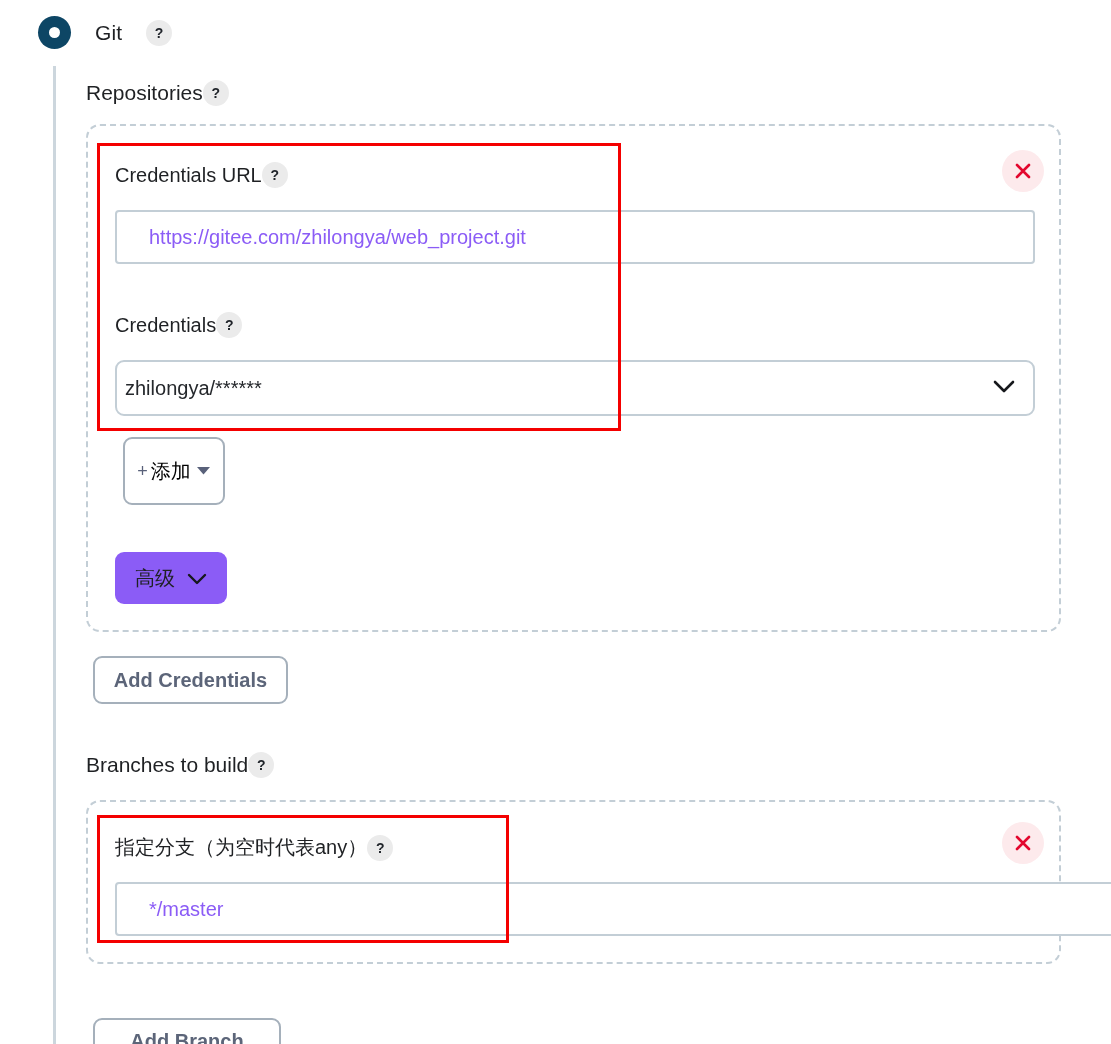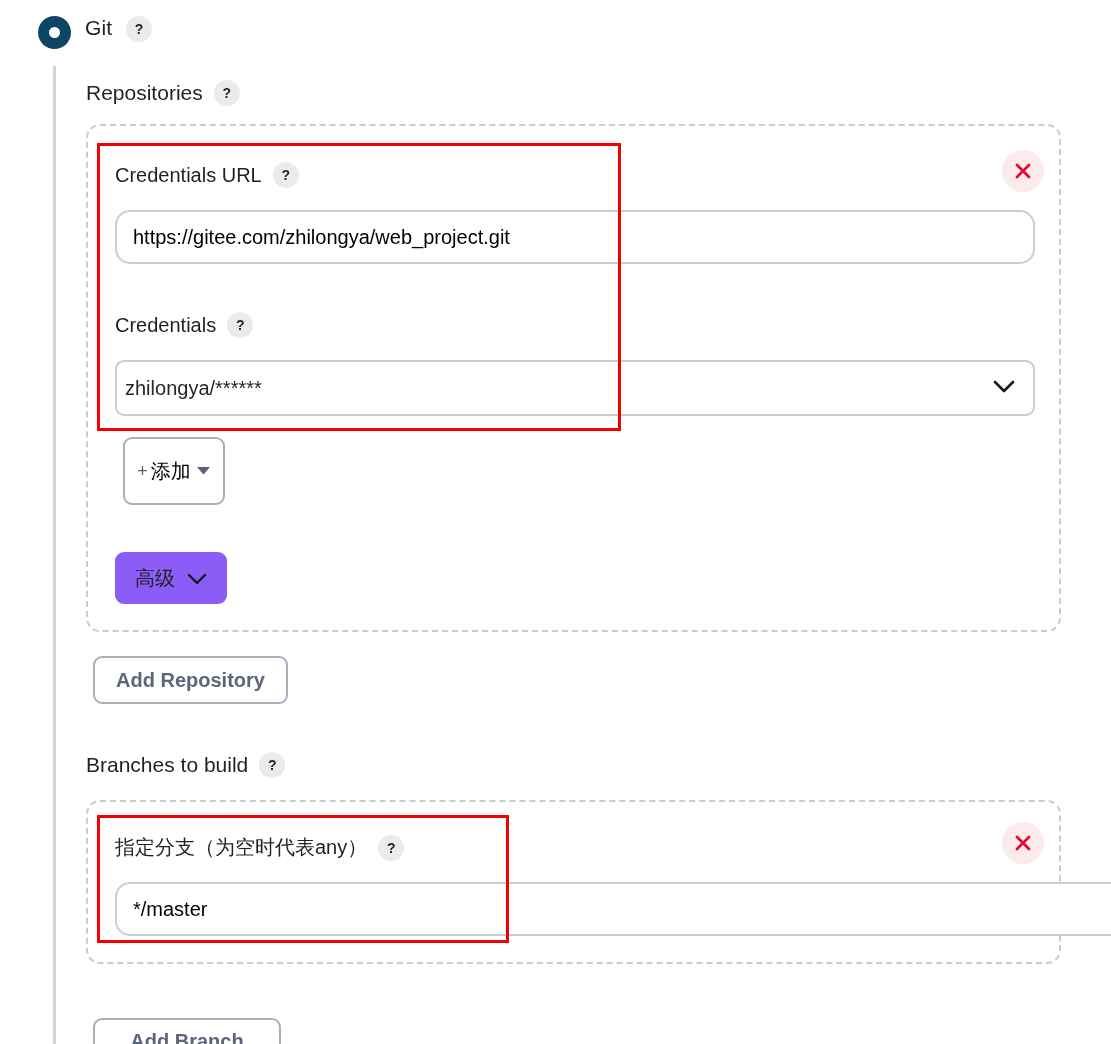--- a/index.html
+++ b/index.html
@@ -12,21 +12,21 @@
   }
   #page {
     position: relative;
     width: 1111px; height: 1044px;
     background: #ffffff;
   }
 
   
   .radio-row {
     position: absolute; left: 38px; top: 16px;
-    display: flex; gap: 14px;
+    display: flex; align-items: center; gap: 24px;
   }
   .radio-outer {
     width: 33px; height: 33px; border-radius: 50%;
     background: #0d4665;
     display: flex; align-items: center; justify-content: center;
     flex: 0 0 auto;
   }
   .radio-inner {
     width: 11px; height: 11px; border-radius: 50%;
     background: #ffffff;
@@ -37,21 +37,21 @@
 
   
   .guide-line {
     position: absolute; left: 53px; top: 66px;
     width: 3px; height: 978px;
     background: #ccd6dd;
   }
 
   
   .field-label {
-    display: flex; align-items: center; gap: 11px;
+    display: flex; align-items: center; 
     font-size: 20px; color: #1f2124; white-space: nowrap;
   }
   .help-badge {
     width: 26px; height: 26px; border-radius: 50%;
     background: #ebebeb; color: #20242a;
     font-size: 14px; font-weight: bold;
     display: inline-flex; align-items: center; justify-content: center;
     flex: 0 0 auto; line-height: 1;
   }
 
@@ -82,26 +82,26 @@
   }
   .delete-btn svg { display: block; }
   #repo-delete { left: 1002px; top: 150px; }
   #branch-delete { left: 1002px; top: 822px; }
 
   
   .text-input {
     position: absolute;
     height: 54px;
     border: 2px solid #c3ced6;
-    border-radius: 15px;
+    border-radius: 4px;
     background: #ffffff;
     font-family: "Liberation Sans", "DejaVu Sans", sans-serif;
     font-size: 20px;
-    color: #000000;
-    padding: 0 16px;
+    color: #8b5cf6;
+    padding: 0 32px;
     outline: none;
   }
   #repo-url-input { left: 115px; top: 210px; width: 920px; }
   #branch-input   { left: 115px; top: 882px; width: 1036px; }
 
   
   .select-wrap {
     position: absolute;
     left: 115px; top: 360px; width: 920px; height: 56px;
   }
@@ -252,21 +252,21 @@
     </span>
   </button>
 
   <button class="delete-btn" id="repo-delete">
     <svg width="20" height="20" viewBox="0 0 20 20">
       <path d="M4 4 L16 16 M16 4 L4 16" stroke="#e3072e" stroke-width="2.6" stroke-linecap="round"></path>
     </svg>
   </button>
 
   <button class="outline-btn" id="add-repository-btn">
-    <span>Add Repository</span>
+    <span>Add Credentials</span>
   </button>
 
   <div class="section-title field-label" id="branches-title">
     <span>Branches to build</span>
     <span class="help-badge">?</span>
   </div>
 
   <div class="dashed-box" id="branch-box"></div>
 
   <div class="field-label" id="branch-label">

